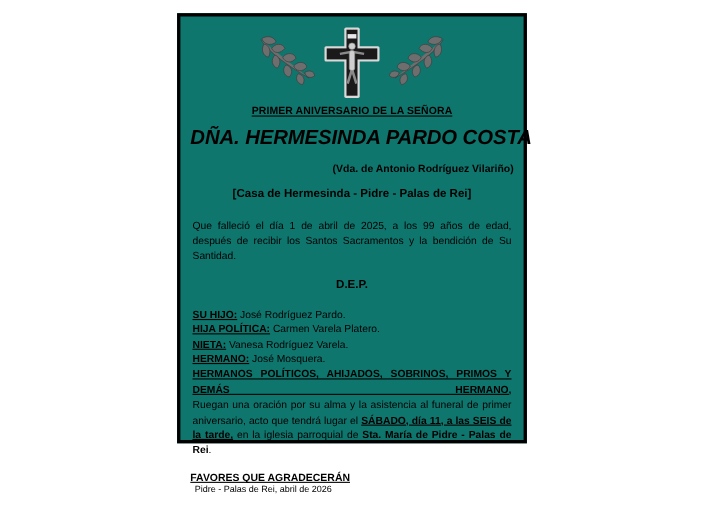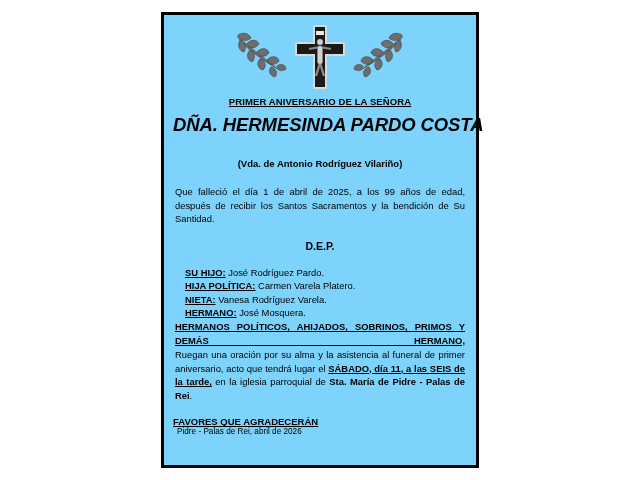--- a/index.html
+++ b/index.html
@@ -16,22 +16,22 @@
     width: 640px;
     height: 480px;
     background: #ffffff;
     overflow: hidden;
   }
   .card {
     position: absolute;
     left: 161px;
     top: 12px;
     width: 318px;
-    height: 456px;
-    background: #7dd3fc;
+    height: 391px;
+    background: #0f766e;
     border: 3px solid #000000;
     box-sizing: border-box;
     padding: 6px 9px 4px 9px;
   }
   
   .emblem-row {
     display: flex;
     align-items: center;
     justify-content: center;
     height: 72px;
@@ -52,24 +52,24 @@
   .deceased-name {
     text-align: center;
     font-size: 18.5px;
     font-weight: bold;
     letter-spacing: -0.1px;
     margin-top: 7px;
     white-space: nowrap;
     font-style: italic;
   }
   .widow-line {
-    text-align: center;
+    text-align: right;
     font-size: 9.5px;
     font-weight: bold;
-    margin-top: 22px;
+    margin-top: 12px;
   }
   .house-line {
     text-align: center;
     font-size: 10.5px;
     font-weight: bold;
     margin-top: 11px;
   }
   
   .death-paragraph {
     font-size: 9.4px;
@@ -83,21 +83,21 @@
     font-size: 10.5px;
     font-weight: bold;
     margin-top: 14px;
   }
   .relatives {
     margin-top: 14px;
     padding: 0 2px;
     font-size: 9.4px;
     line-height: 1.42;
   }
-  .rel-row { white-space: nowrap; margin-left: 10px; }
+  .rel-row { white-space: nowrap; }
   .rel-label {
     font-weight: bold;
     text-decoration: underline;
   }
   .rel-name { }
   .relatives-extended {
     font-size: 9.4px;
     line-height: 1.42;
     font-weight: bold;
     text-decoration: underline;
@@ -178,20 +178,21 @@
           <path d="M36 30 C40 25 47 26 48 31 C44 36 38 35 36 30 Z"></path>
           <path d="M40 37 C37 41 39 46 44 47 C47 43 45 38 40 37 Z"></path>
           <path d="M46 36 C50 33 55 35 55 39 C51 42 47 40 46 36 Z"></path>
         </g>
       </svg>
     </div>
 
     <div class="anniversary">PRIMER ANIVERSARIO DE LA SEÑORA</div>
     <div class="deceased-name">DÑA.  HERMESINDA PARDO COSTA</div>
     <div class="widow-line">(Vda. de Antonio Rodríguez Vilariño)</div>
+    <div class="house-line">[Casa de Hermesinda - Pidre - Palas de Rei]</div>
 
     <div class="death-paragraph">Que falleció el día 1 de abril de 2025, a los 99 años de edad, después de recibir los Santos Sacramentos y la bendición de Su Santidad.</div>
     <div class="dep">D.E.P.</div>
 
     <div class="relatives">
       <div class="rel-row">
         <span class="rel-label">SU HIJO:</span>
         <span class="rel-name">José Rodríguez Pardo.</span>
       </div>
       <div class="rel-row">

